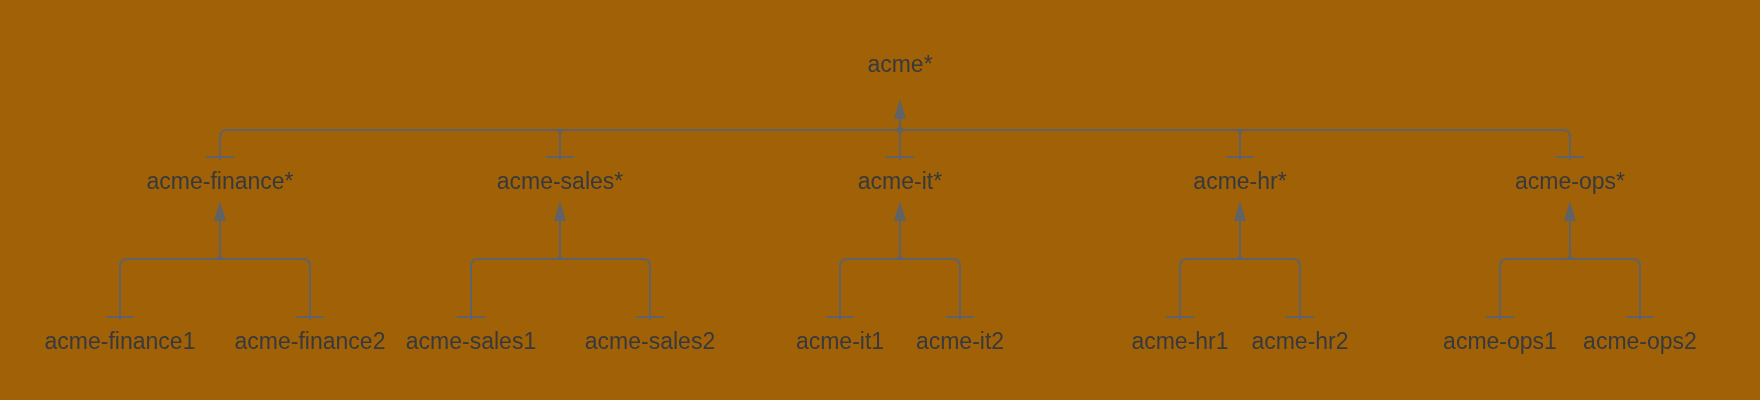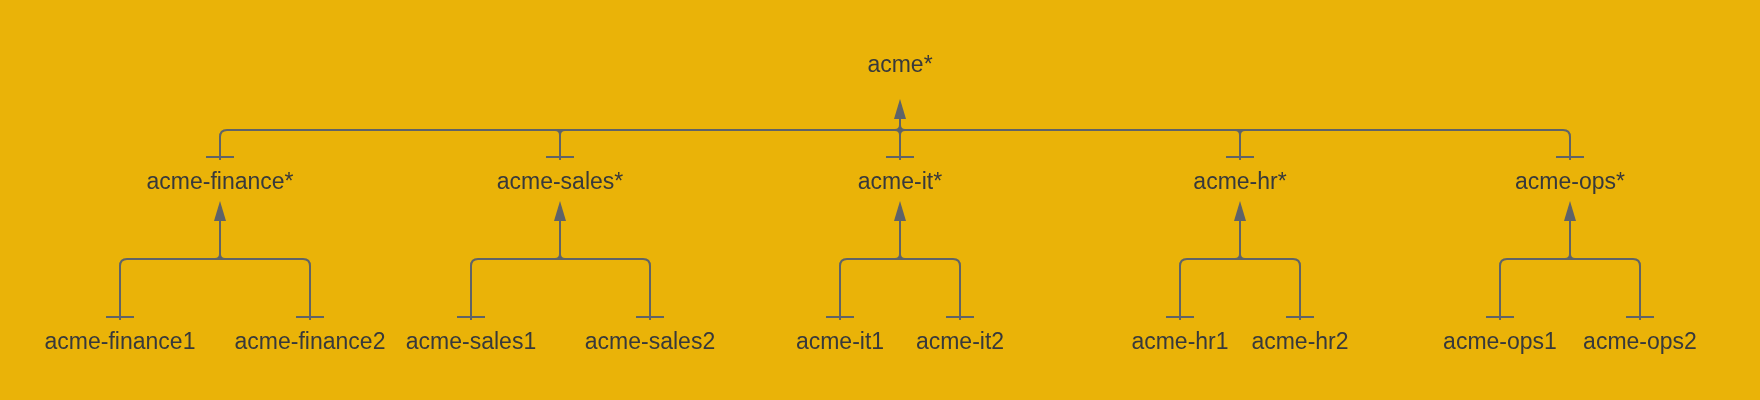--- a/index.html
+++ b/index.html
@@ -4,21 +4,21 @@
 <style>
   html, body {
     margin: 0;
     padding: 0;
     background: #ffffff;
   }
   .canvas {
     position: relative;
     width: 1760px;
     height: 400px;
-    background: #eab308;
+    background: #a16207;
     overflow: hidden;
   }
   svg text {
     font-family: "Liberation Sans", "DejaVu Sans", sans-serif;
   }
 </style>
 </head>
 <body>
 
 <div class="canvas">

